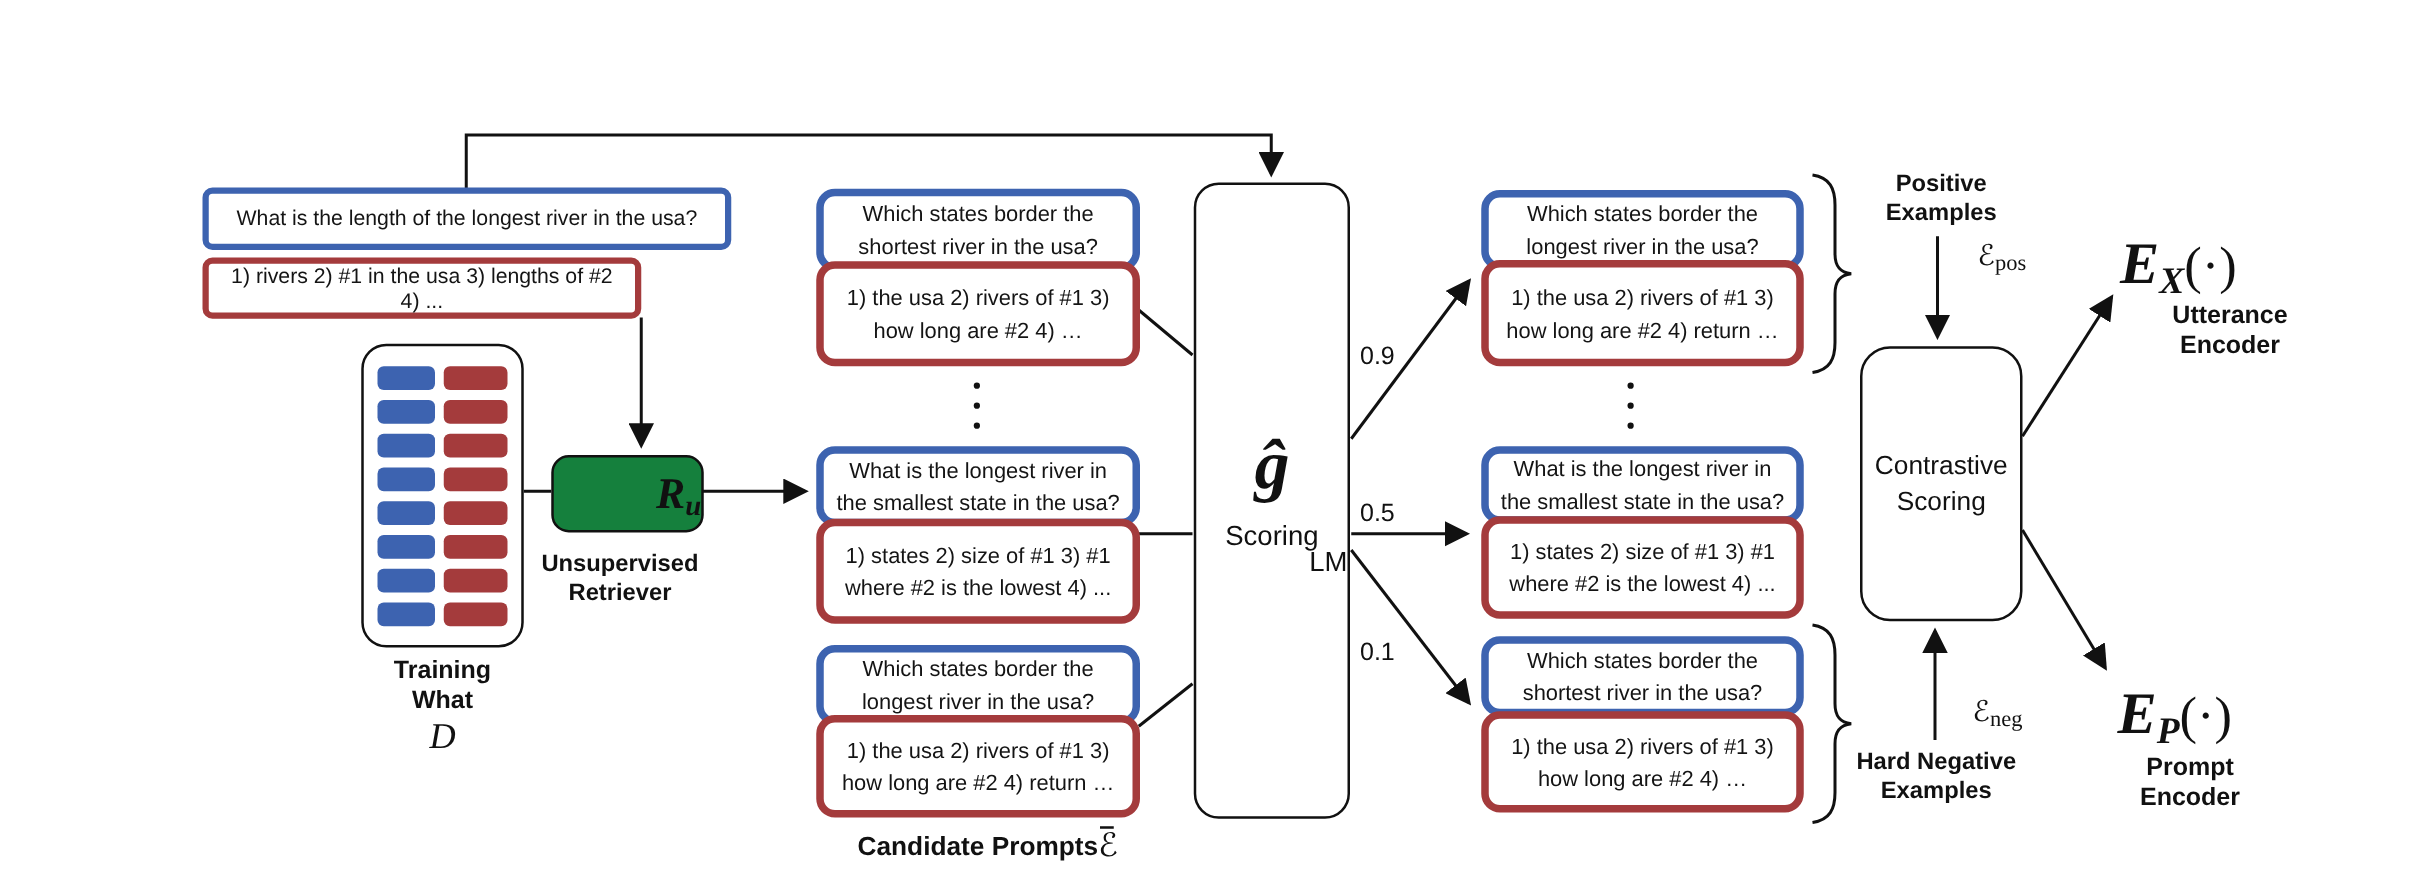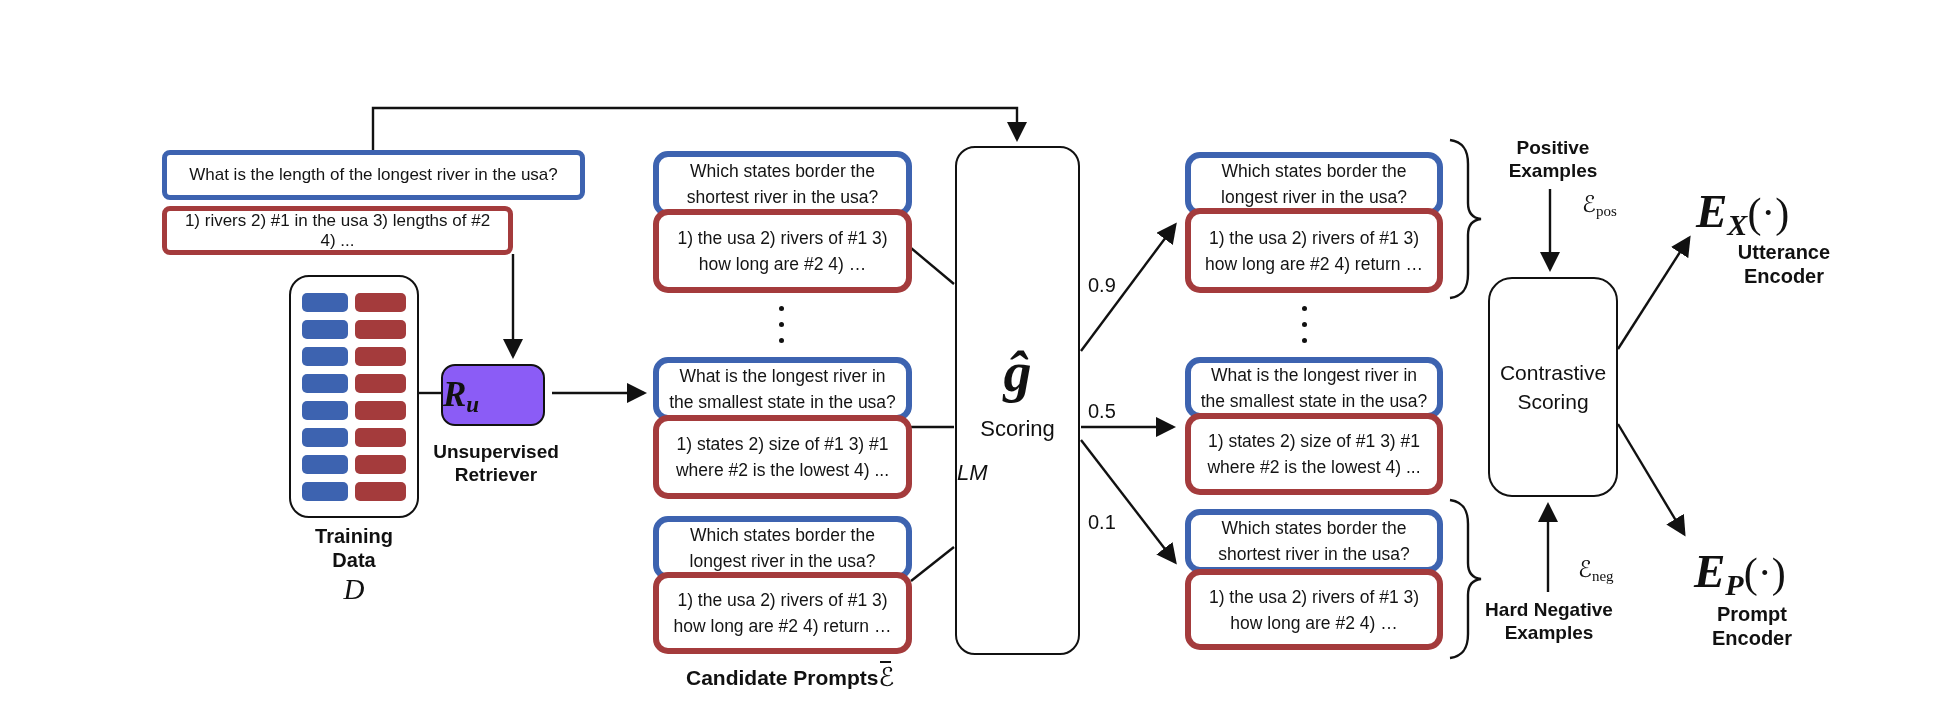--- a/index.html
+++ b/index.html
@@ -26,52 +26,52 @@
   .td-row{display:flex;gap:7px;}
   .td-blue{width:46px;height:19px;border-radius:5px;background:#3d63b0;}
   .td-red{width:51px;height:19px;border-radius:5px;background:#a43b3c;}
   .lbl{position:absolute;text-align:center;font-weight:bold;color:#111;}
   .serif-math{font-family:"Liberation Serif","DejaVu Serif",serif;}
 
   .train-label{left:288px;top:524px;width:132px;font-size:20px;line-height:24px;}
   .train-D{font-weight:normal;font-style:italic;font-size:29px;line-height:34px;}
 
   
-  .ru-box{position:absolute;left:441px;top:364px;width:104px;height:62px;box-sizing:border-box;
-    border:2.5px solid #111;border-radius:14px;background:#8b5cf6;
-    display:flex;align-items:center;justify-content:flex-start;}
+  .ru-box{position:absolute;left:441px;top:364px;width:122px;height:62px;box-sizing:border-box;
+    border:2.5px solid #111;border-radius:14px;background:#15803d;
+    display:flex;align-items:center;justify-content:flex-end;}
   .ru-sym{font-family:"Liberation Serif","DejaVu Serif",serif;font-style:italic;font-weight:bold;font-size:35px;}
   .ru-sym sub{font-size:23px;line-height:0;vertical-align:-6px;}
   .ru-label{left:426px;top:440px;width:140px;font-size:19px;line-height:23px;}
 
   
   .scorer-box{position:absolute;left:955px;top:146px;width:125px;height:509px;box-sizing:border-box;
     border:2.5px solid #111;border-radius:20px;background:#fff;}
   .scorer-g{position:absolute;left:0;top:192px;width:100%;text-align:center;
     font-family:"Liberation Serif","DejaVu Serif",serif;font-style:italic;font-weight:bold;font-size:56px;}
   .scorer-l1{position:absolute;left:0;top:268px;width:100%;text-align:center;font-size:22px;}
-  .scorer-l2{position:absolute;left:0;top:312px;width:100%;text-align:left;font-size:22px;font-style:italic;}
+  .scorer-l2{position:absolute;left:0;top:289px;width:100%;text-align:right;font-size:22px;}
   .score{position:absolute;font-size:20px;color:#111;}
 
   
   .dots{position:absolute;width:6px;display:flex;flex-direction:column;gap:11px;}
   .dots i{width:5px;height:5px;border-radius:50%;background:#111;}
 
   
   .cand-label{position:absolute;left:686px;top:664px;display:flex;align-items:flex-end;}
   .cand-label .t{font-weight:bold;font-size:21px;}
   .scriptE{font-family:"DejaVu Sans","DejaVu Serif",serif;font-style:italic;font-size:26px;position:relative;line-height:1;}
   .scriptE.bar::before{content:"";position:absolute;left:1px;right:3px;top:-3px;border-top:2.5px solid #111;}
 
   
   .pos-label{left:1493px;top:136px;width:120px;font-size:19px;line-height:23px;}
   .neg-label{left:1468px;top:598px;width:162px;font-size:19px;line-height:23px;}
   .eps{position:absolute;font-size:23px;}
   .eps .scriptE{font-size:23px;}
-  .eps sub{font-family:"Liberation Serif","DejaVu Serif",serif;font-size:15px;vertical-align:-4px;}
+  .eps sub{font-family:"Liberation Serif","DejaVu Serif",serif;font-size:18px;vertical-align:-4px;}
   .cl-box{position:absolute;left:1488px;top:277px;width:130px;height:220px;box-sizing:border-box;
     border:2.5px solid #111;border-radius:24px;background:#fff;
     display:flex;flex-direction:column;align-items:center;justify-content:center;
     font-size:21px;line-height:29px;text-align:center;}
   .enc-sym{position:absolute;font-family:"Liberation Serif","DejaVu Serif",serif;font-size:47px;line-height:50px;}
   .enc-sym .E{font-style:italic;font-weight:bold;}
   .enc-sym sub{font-style:italic;font-weight:bold;font-size:30px;vertical-align:-8px;line-height:0;}
   .enc-sym .args{font-size:42px;}
   .enc-label{font-size:20px;line-height:24px;margin-left:11px;}
 </style>
@@ -138,21 +138,21 @@
         <span class="td-blue"></span>
         <span class="td-red"></span>
       </div>
     <div class="td-row">
         <span class="td-blue"></span>
         <span class="td-red"></span>
       </div>
   </div>
   <div class="lbl train-label">
     <div>Training</div>
-    <div>Data</div>
+    <div>What</div>
     <div class="train-D serif-math">D</div>
   </div>
 
   <div class="ru-box">
     <span class="ru-sym"><span>R</span><sub>u</sub></span>
   </div>
   <div class="lbl ru-label">
     <div>Unsupervised</div>
     <div>Retriever</div>
   </div>

